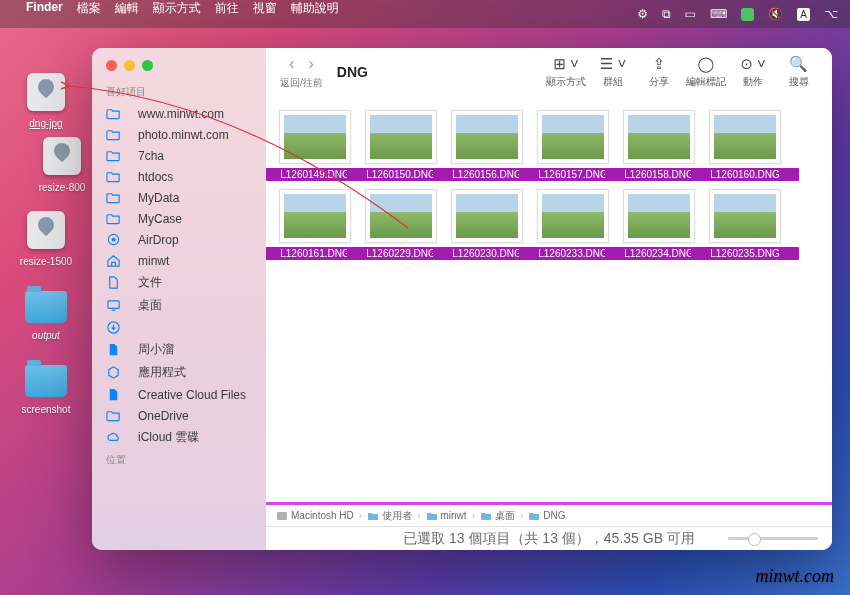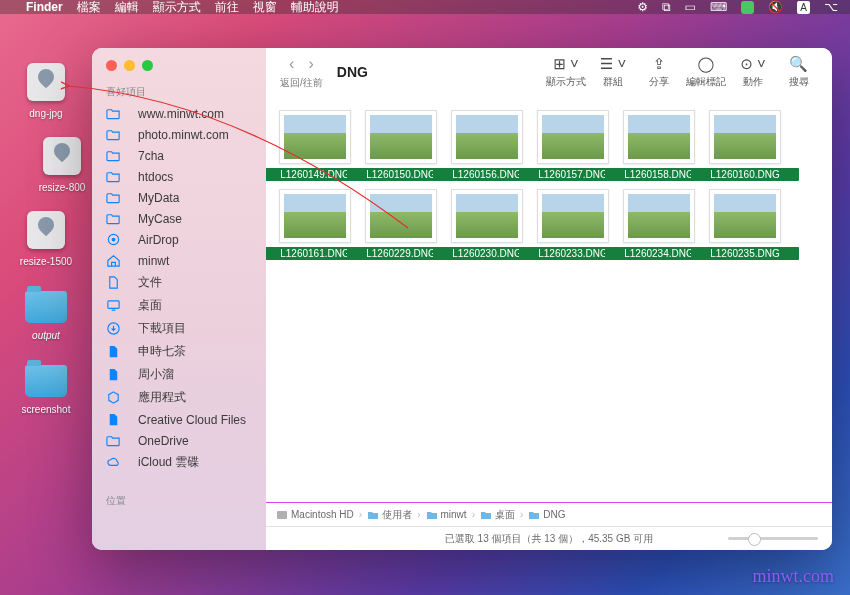--- a/index.html
+++ b/index.html
@@ -1,17 +1,17 @@
 <!DOCTYPE html>
 <html><head>
 <meta charset="utf-8">
 <style>
 *{margin:0;padding:0;box-sizing:border-box;font-family:-apple-system,"Helvetica Neue",Arial,sans-serif;-webkit-font-smoothing:antialiased}
 body{width:850px;height:595px;overflow:hidden;position:relative;background:linear-gradient(135deg,#e86a8f 0%,#d94b7a 20%,#a73d8e 45%,#5a3ba8 70%,#2c4fb8 85%,#3a6fc8 100%)}
-.menubar{height:14px;background:rgba(40,40,40,.35);backdrop-filter:blur(10px);display:flex;align-items:center;padding:0 12px;color:#fff;font-size:12px;font-weight:500}
+.menubar{height:28px;background:rgba(40,40,40,.35);backdrop-filter:blur(10px);display:flex;padding:0 12px;color:#fff;font-size:12px;font-weight:500}
 .menubar .apple{font-size:13px;margin-right:14px}
 .menubar .app{font-weight:600;margin-right:14px}
 .menubar .mi{margin-right:14px;cursor:default}
 .menubar .spacer{flex:1}
 .menubar .ricon{margin-left:14px;display:inline-flex;align-items:center}
 .desktop{position:absolute;left:0;top:22px;right:0;bottom:0}
 .dicon{position:absolute;width:64px;text-align:center;color:#fff;font-size:10px;text-shadow:0 1px 2px rgba(0,0,0,.4)}
 .dicon .glyph{width:44px;height:44px;margin:0 auto 4px;display:flex;align-items:center;justify-content:center}
 .droplet{width:38px;height:38px;background:#e8e8ea;border-radius:6px;position:relative;box-shadow:0 2px 4px rgba(0,0,0,.3)}
 .droplet::after{content:"";position:absolute;top:6px;left:50%;transform:translateX(-50%);width:16px;height:16px;background:#8a9aaa;border-radius:50% 50% 50% 10%;transform:translateX(-50%) rotate(-45deg)}
@@ -33,29 +33,29 @@
 .navbtns .sub{font-size:10px;color:#7a7a7a;margin-top:1px}
 .title{font-size:14px;font-weight:600;margin-left:6px;color:#222}
 .toolbar .spacer{flex:1}
 .tbtn{display:flex;flex-direction:column;align-items:center;gap:2px;color:#555;font-size:10px;min-width:38px}
 .tbtn .ico{font-size:15px;color:#4a4a4a;height:17px;display:flex;align-items:center}
 .content{flex:1;overflow:auto;padding:14px 8px}
 .grid{display:flex;flex-wrap:wrap;gap:8px 4px}
 .item{width:82px;display:flex;flex-direction:column;align-items:center;gap:4px}
 .thumb{width:72px;height:54px;background:#fff;border:1px solid #ddd;padding:4px;box-shadow:0 1px 2px rgba(0,0,0,.08)}
 .thumb .img{width:100%;height:100%;background:linear-gradient(180deg,#b8d4e8 42%,#8fb868 42%,#6a9a4a)}
-.fname{font-size:10px;background:#15803d;color:#fff;padding:1px 19px;border-radius:1px;white-space:nowrap}
-.pathbar{height:24px;border-top:1px solid #d946ef;display:flex;align-items:center;padding:0 10px;font-size:10px;color:#6a6a6a;gap:4px}
+.fname{font-size:10px;background:#a21caf;color:#fff;padding:1px 19px;border-radius:1px;white-space:nowrap}
+.pathbar{height:24px;border-top:3px solid #d946ef;display:flex;align-items:center;padding:0 10px;font-size:10px;color:#6a6a6a;gap:4px}
 .pathbar .seg{display:flex;align-items:center;gap:3px}
 .pathbar .sep{color:#bbb;margin:0 1px}
-.status{height:24px;border-top:1px solid #e0e0e0;display:flex;align-items:center;justify-content:center;font-size:10px;color:#6a6a6a;position:relative}
+.status{height:24px;border-top:1px solid #e0e0e0;display:flex;align-items:center;justify-content:center;font-size:14px;color:#6a6a6a;position:relative}
 .slider{position:absolute;right:14px;width:90px;height:3px;background:#d0d0d0;border-radius:2px}
 .slider::after{content:"";position:absolute;left:20px;top:-4px;width:11px;height:11px;background:#fff;border:1px solid #bbb;border-radius:50%}
 .arrow{position:absolute;left:58px;top:80px;width:360px;height:180px;pointer-events:none;z-index:10}
-.watermark{position:absolute;right:16px;bottom:8px;color:#8b5cf6;font-family:Georgia,serif;font-size:18px;text-shadow:0 1px 3px rgba(0,0,0,.4)}
+.watermark{position:absolute;right:16px;bottom:8px;color:#000000;font-style:italic;font-family:Georgia,serif;font-size:18px;text-shadow:0 1px 3px rgba(0,0,0,.4)}
 svg{display:block}
 </style>
 </head>
 <body>
 
 <div class="menubar">
   <span class="apple"></span>
   <span class="app">Finder</span>
   <span class="mi">檔案</span>
   <span class="mi">編輯</span>
@@ -77,21 +77,21 @@
   <span class="ricon">
       <svg width="13" height="13">
         <rect width="13" height="13" rx="2" fill="#fff"></rect>
         <text x="6.5" y="10" text-anchor="middle" font-size="10" fill="#333">A</text>
       </svg>
     </span>
   <span class="ricon">⌥</span>
 </div>
 
 <div class="desktop" id="desktop">
-    <div class="dicon" style="left: 14px; top: 38px;">
+    <div class="dicon" style="left: 14px; top: 48px; text-decoration: underline;">
       <div class="glyph">
         <div class="droplet"></div>
       </div>
       <div>dng-jpg</div>
     </div>
     <div class="dicon" style="left: 84px; top: 38px;">
       <div class="glyph">
         <div class="folder"></div>
       </div>
       <div>D</div>
@@ -222,72 +222,63 @@
           </span>
           <span class="lbl">桌面</span>
         </div>
         <div class="sbi">
           <span class="ic">
             <svg width="15" height="15" viewBox="0 0 16 16">
               <circle cx="8" cy="8" r="6" fill="none" stroke="#0a84ff" stroke-width="1.2"></circle>
               <path stroke="#0a84ff" stroke-width="1.2" fill="none" d="M8 5v5m-2-2l2 2 2-2"></path>
             </svg>
           </span>
-          <span class="lbl">下載項目</span>
         </div>
         <div class="sbi">
           <span class="ic">
             <svg width="15" height="15" viewBox="0 0 16 16">
               <path fill="#0a84ff" d="M4 2h5l3 3v9H4z"></path>
             </svg>
           </span>
-          <span class="lbl">申時七茶</span>
+          <span class="lbl">周小溜</span>
+        </div>
+        <div class="sbi">
+          <span class="ic">
+            <svg width="15" height="15" viewBox="0 0 16 16">
+              <path fill="none" stroke="#0a84ff" stroke-width="1.2" d="M8 2l5 3v6l-5 3-5-3V5z"></path>
+            </svg>
+          </span>
+          <span class="lbl">應用程式</span>
         </div>
         <div class="sbi">
           <span class="ic">
             <svg width="15" height="15" viewBox="0 0 16 16">
               <path fill="#0a84ff" d="M4 2h5l3 3v9H4z"></path>
             </svg>
           </span>
-          <span class="lbl">周小溜</span>
-        </div>
-        <div class="sbi">
-          <span class="ic">
-            <svg width="15" height="15" viewBox="0 0 16 16">
-              <path fill="none" stroke="#0a84ff" stroke-width="1.2" d="M8 2l5 3v6l-5 3-5-3V5z"></path>
-            </svg>
-          </span>
-          <span class="lbl">應用程式</span>
-        </div>
-        <div class="sbi">
-          <span class="ic">
-            <svg width="15" height="15" viewBox="0 0 16 16">
-              <path fill="#0a84ff" d="M4 2h5l3 3v9H4z"></path>
-            </svg>
-          </span>
           <span class="lbl">Creative Cloud Files</span>
         </div>
         <div class="sbi">
           <span class="ic">
             <svg width="15" height="15" viewBox="0 0 16 16">
               <path fill="none" stroke="#0a84ff" stroke-width="1.2" d="M2 4h4l1 1.5h7v7a1 1 0 0 1-1 1H2a1 1 0 0 1-1-1V5a1 1 0 0 1 1-1z"></path>
             </svg>
           </span>
           <span class="lbl">OneDrive</span>
         </div>
         <div class="sbi">
           <span class="ic">
             <svg width="15" height="15" viewBox="0 0 16 16">
               <path fill="none" stroke="#0a84ff" stroke-width="1.2" d="M5 11a3 3 0 0 1 0-6 4 4 0 0 1 7 2 2.5 2.5 0 0 1 0 4z"></path>
             </svg>
           </span>
           <span class="lbl">iCloud 雲碟</span>
         </div>
       </div>
-    <div class="sh" style="margin-top:16px">位置</div>
+    <div class="sh" style="margin-top:0">位置</div>
   </div>
   <div class="main">
     <div class="toolbar">
       <div class="navbtns">
         <div class="arrows">
           <span>‹</span>
           <span>›</span>
         </div>
         <div class="sub">返回/往前</div>
       </div>

